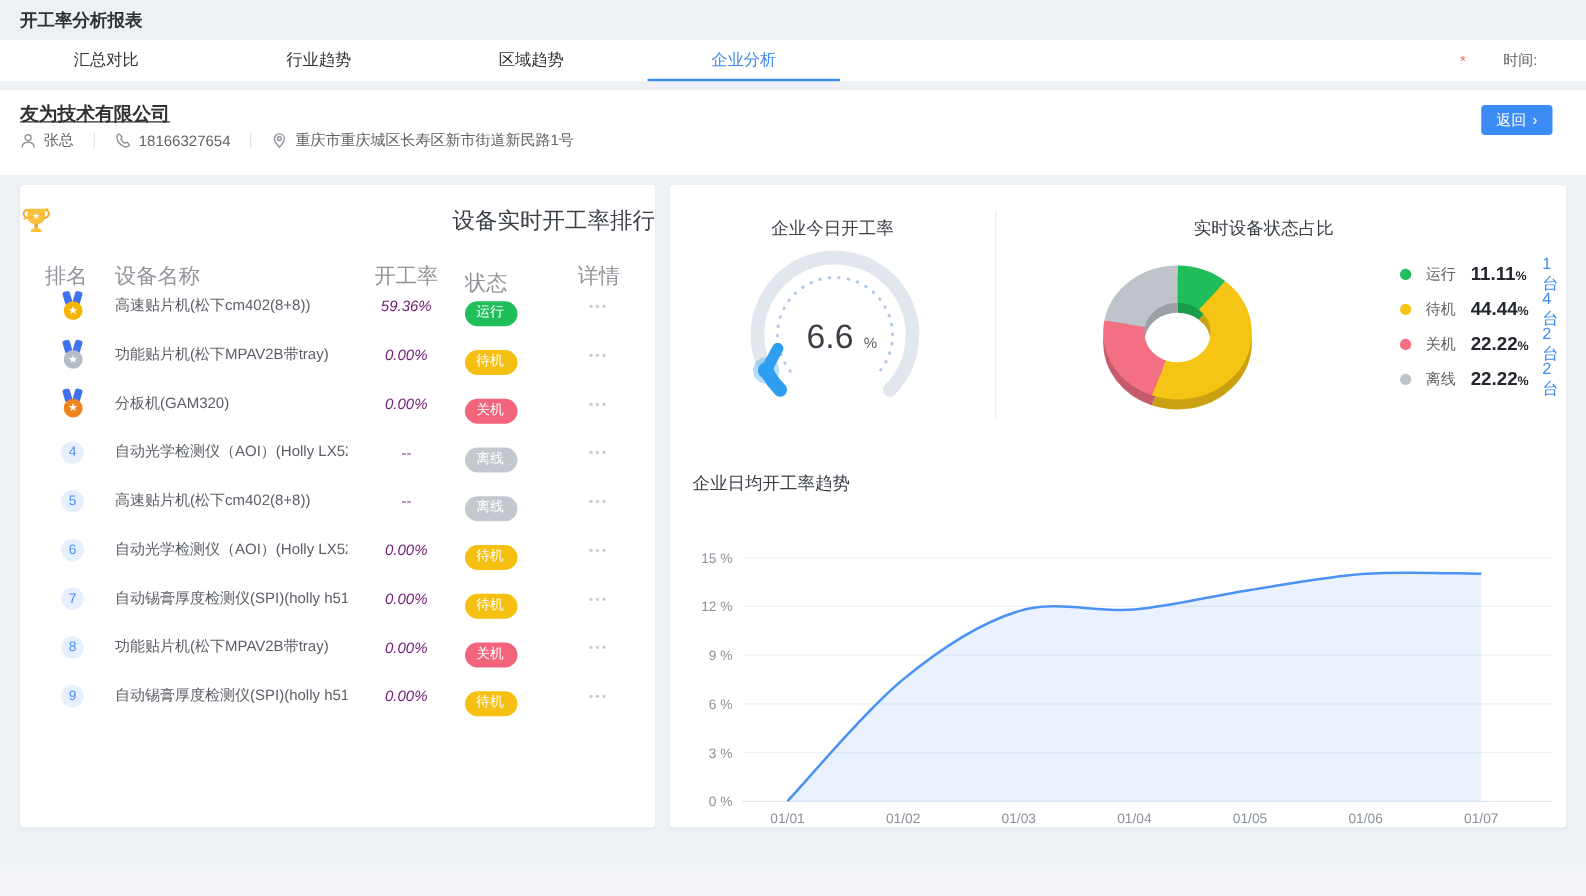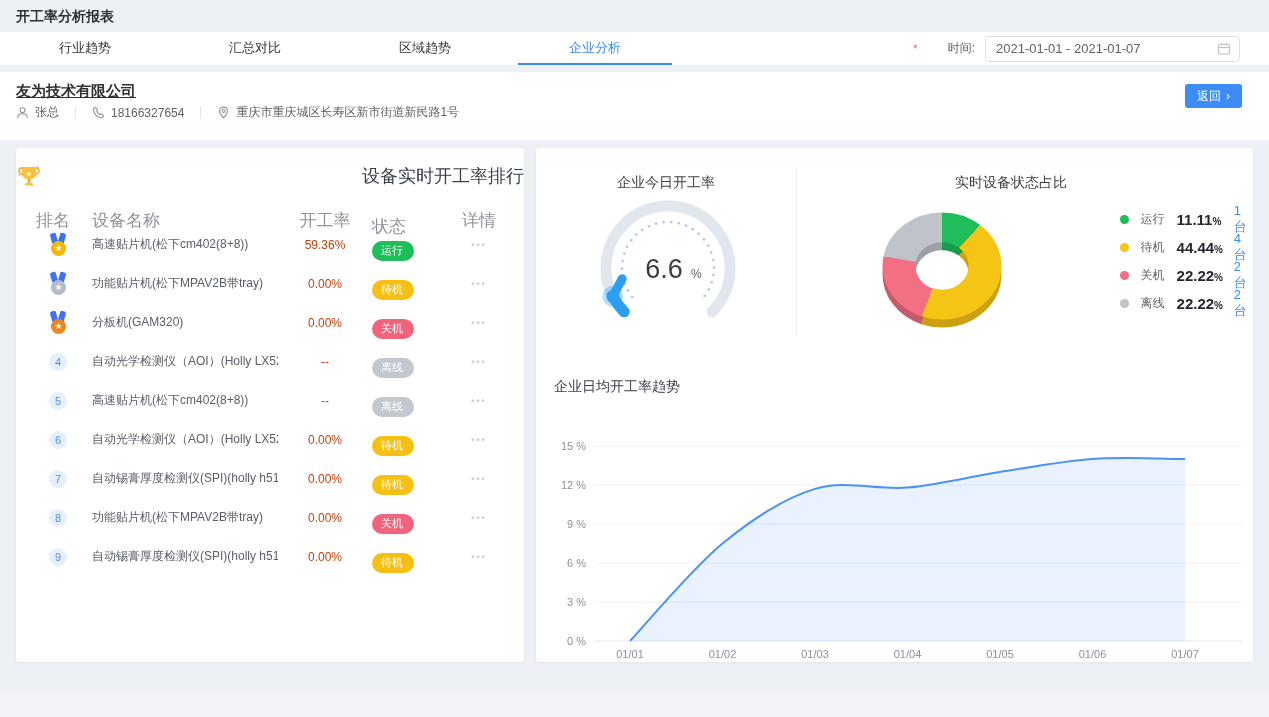--- a/index.html
+++ b/index.html
@@ -40,21 +40,21 @@
   .rank-title { display:flex; align-items:center; justify-content:space-between; gap:10px; padding-top:15px; }
   .rank-title .txt { font-size:18px; color:#3A3F47; }
   .thead, .trow { display:grid; grid-template-columns:44px 1fr 70px 70px 50px; column-gap:12px; align-items:center; padding:0 20px; }
   .thead { margin-top:14px; height:22px; font-size:17px; color:#909399; }
   .thead .h-rate, .trow .c-rate { text-align:center; }
   .thead .h-status, .trow .c-status { text-align:left;margin-top:12px; }
   .thead .h-detail, .trow .c-detail { text-align:center; }
   .trow { height:39px; }
   .c-rank { display:flex; justify-content:center; }
   .c-name { font-size:12px; color:#5A5E66; white-space:nowrap; overflow:hidden; }
-  .c-rate { font-size:12px; color:#c2410c; }
+  .c-rate { font-size:12px; color:#701a75;font-style:italic; }
   .pill { display:inline-block; min-width:42px; padding:3px 9px; border-radius:11px; font-size:11px; color:#fff; line-height:1.2; }
   .pill.running { background:#1FBE5B; }
   .pill.standby { background:#F6C013; }
   .pill.off     { background:#F2647C; }
   .pill.offline { background:#C3C8CF; }
   .c-detail { color:#C5C9D0; font-size:9px; letter-spacing:2px; font-weight:bold; cursor:pointer; }
   .medal { position:relative; width:18px; height:23px; display:inline-block; }
   .medal .ear { position:absolute; top:0; width:6px; height:11px; background:#3F72F2; border-radius:2px; }
   .medal .e1 { left:2px; transform:rotate(-16deg); }
   .medal .e2 { right:2px; transform:rotate(16deg); }
@@ -85,37 +85,28 @@
 
   svg text { font-family:"Liberation Sans","DejaVu Sans",sans-serif; }
 </style>
 </head>
 <body>
 
 <div class="page-title">开工率分析报表</div>
 
 <div class="tabbar">
   <div class="tabs" id="tabs">
+      <div class="tab">汇总对比</div>
       <div class="tab">行业趋势</div>
-      <div class="tab">汇总对比</div>
       <div class="tab">区域趋势</div>
       <div class="tab active">企业分析</div>
     </div>
   <div class="filter">
     <span class="req">*</span>
     <span class="flabel">时间:</span>
-    <div class="dateinput">
-      <span class="val">2021-01-01 - 2021-01-07</span>
-      <svg width="14" height="14" viewBox="0 0 14 14" fill="none" stroke="#C0C4CC" stroke-width="1.2">
-        <rect x="1.5" y="2.5" width="11" height="9.5" rx="1"></rect>
-        <line x1="1.5" y1="5.5" x2="12.5" y2="5.5"></line>
-        <line x1="4.5" y1="1" x2="4.5" y2="3.5"></line>
-        <line x1="9.5" y1="1" x2="9.5" y2="3.5"></line>
-      </svg>
-    </div>
   </div>
 </div>
 
 <div class="companybar">
   <div class="cname">友为技术有限公司</div>
   <div class="crow">
     <span class="citem">
       <svg width="13" height="13" viewBox="0 0 14 14" fill="none" stroke="currentColor" stroke-width="1.2">
           <circle cx="7" cy="4.5" r="2.6"></circle>
           <path d="M1.8 13 C1.8 9.8 4.2 8.4 7 8.4 C9.8 8.4 12.2 9.8 12.2 13"></path>

